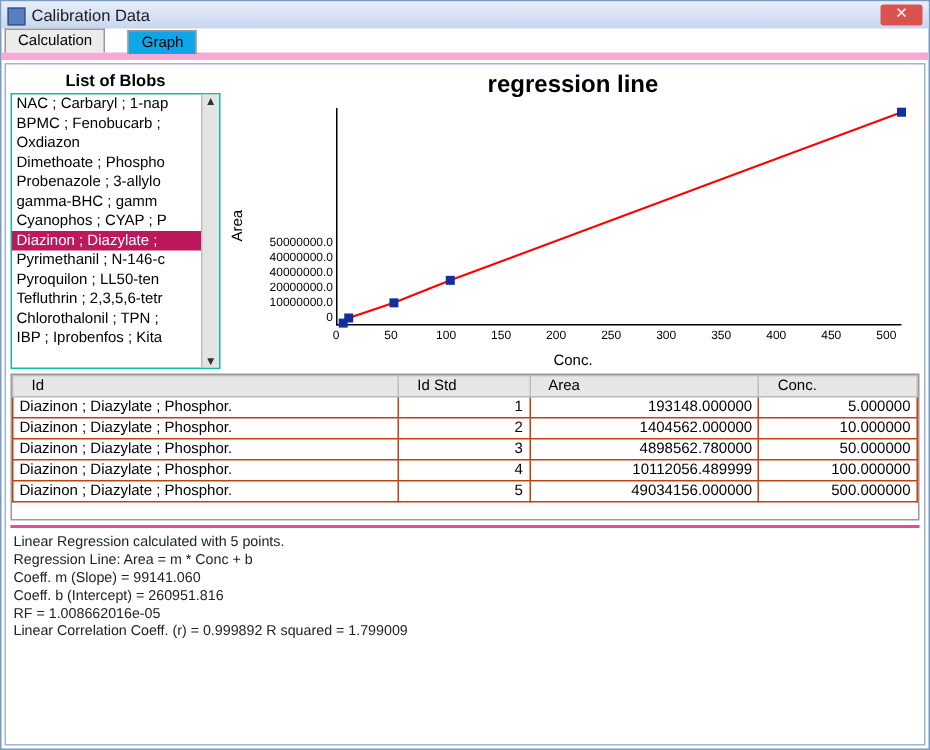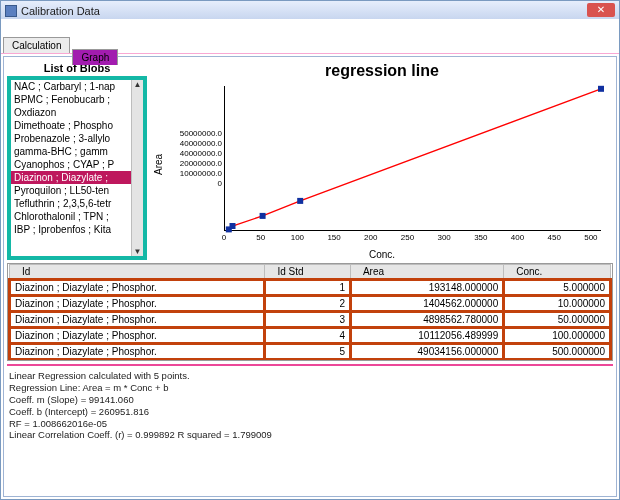--- a/index.html
+++ b/index.html
@@ -33,38 +33,38 @@
   .close-btn {
     width: 28px; height: 14px;
     background: #d9534f;
     border-radius: 2px;
     display:flex; align-items:center; justify-content:center;
     color:#fff; font-size:10px; line-height:1;
     cursor:pointer;
   }
   .tabs {
     display:flex;
-    border-bottom:1px solid #f9a8d4;
-    margin-top:18px;
+    border-bottom:5px solid #f9a8d4;
+    margin-top:0;
     padding-left:2px;
-    gap:3px;
+    gap:16px;
   }
   .tab {
     padding: 2px 8px;
     border:1px solid #999;
     border-bottom:none;
     background:#ececec;
     font-size:10px;
     margin-right:-1px;
     cursor:pointer;
   }
   .tab.active {
-    background:#a21caf;
+    background:#0ea5e9;
     position:relative;
-    top:12px;
+    top:1px;
   }
   .body {
     flex:1;
     border:1px solid #9fb4d4;
     margin:2px;
     padding:3px;
     display:flex;
     flex-direction:column;
     gap:3px;
     overflow:hidden;
@@ -80,21 +80,21 @@
     flex-direction:column;
   }
   .blobs-title {
     text-align:center;
     font-weight:bold;
     font-size:11px;
     padding:2px 0;
   }
   .blobs-list {
     flex:1;
-    border:4px solid #14b8a6;
+    border:1px solid #14b8a6;
     background:#fff;
     overflow:hidden;
     position:relative;
     display:flex;
   }
   .blobs-scroll {
     width:12px;
     background:#e4e4e4;
     border-left:1px solid #bdbdbd;
     display:flex;
@@ -143,21 +143,21 @@
     position:relative;
     margin:6px 8px 2px 2px;
   }
   .y-ticks {
     position:absolute;
     left:0; top:0;
     height:calc(100% - 16px);
     width:54px;
     display:flex;
     flex-direction:column;
-    justify-content:center;
+    justify-content:flex-end;
   }
   .y-ticks div { font-size:8px; text-align:right; height:10px; line-height:10px; }
   .plotarea {
     position:absolute;
     left:56px; right:4px;
     top:0;
     bottom:16px;
     border-left:1px solid #000;
     border-bottom:1px solid #000;
   }
@@ -181,21 +181,21 @@
   }
   table { width:100%; border-collapse:collapse; font-size:10px; }
   th {
     background:#e6e6e6;
     border:1px solid #bdbdbd;
     text-align:left;
     padding:1px 12px;
     font-weight:normal;
   }
   td {
-    border:3px solid #c2410c;
+    border:1px solid #c2410c;
     padding:1px 4px;
     white-space:nowrap;
   }
   td.r { text-align:right; }
   .footer {
     flex:1;
     min-height:60px;
     border-top:2px solid #ec4899;
     padding:4px 2px;
     font-size:9.5px;
@@ -230,20 +230,21 @@
         <div class="blobs-list">
           <div class="blobs-items">
               <div class="blob-item">NAC ; Carbaryl ; 1-nap</div>
               <div class="blob-item">BPMC ; Fenobucarb ;</div>
               <div class="blob-item">Oxdiazon</div>
               <div class="blob-item">Dimethoate ; Phospho</div>
               <div class="blob-item">Probenazole ; 3-allylo</div>
               <div class="blob-item">gamma-BHC ; gamm</div>
               <div class="blob-item">Cyanophos ; CYAP ; P</div>
               <div class="blob-item sel">Diazinon ; Diazylate ;</div>
+              <div class="blob-item">Pyrimethanil ; N-146-c</div>
               <div class="blob-item">Pyroquilon ; LL50-ten</div>
               <div class="blob-item">Tefluthrin ; 2,3,5,6-tetr</div>
               <div class="blob-item">Chlorothalonil ; TPN ;</div>
               <div class="blob-item">IBP ; Iprobenfos ; Kita</div>
             </div>
           <div class="blobs-scroll">
             <span class="arrow">▲</span>
             <span class="arrow">▼</span>
           </div>
         </div>

